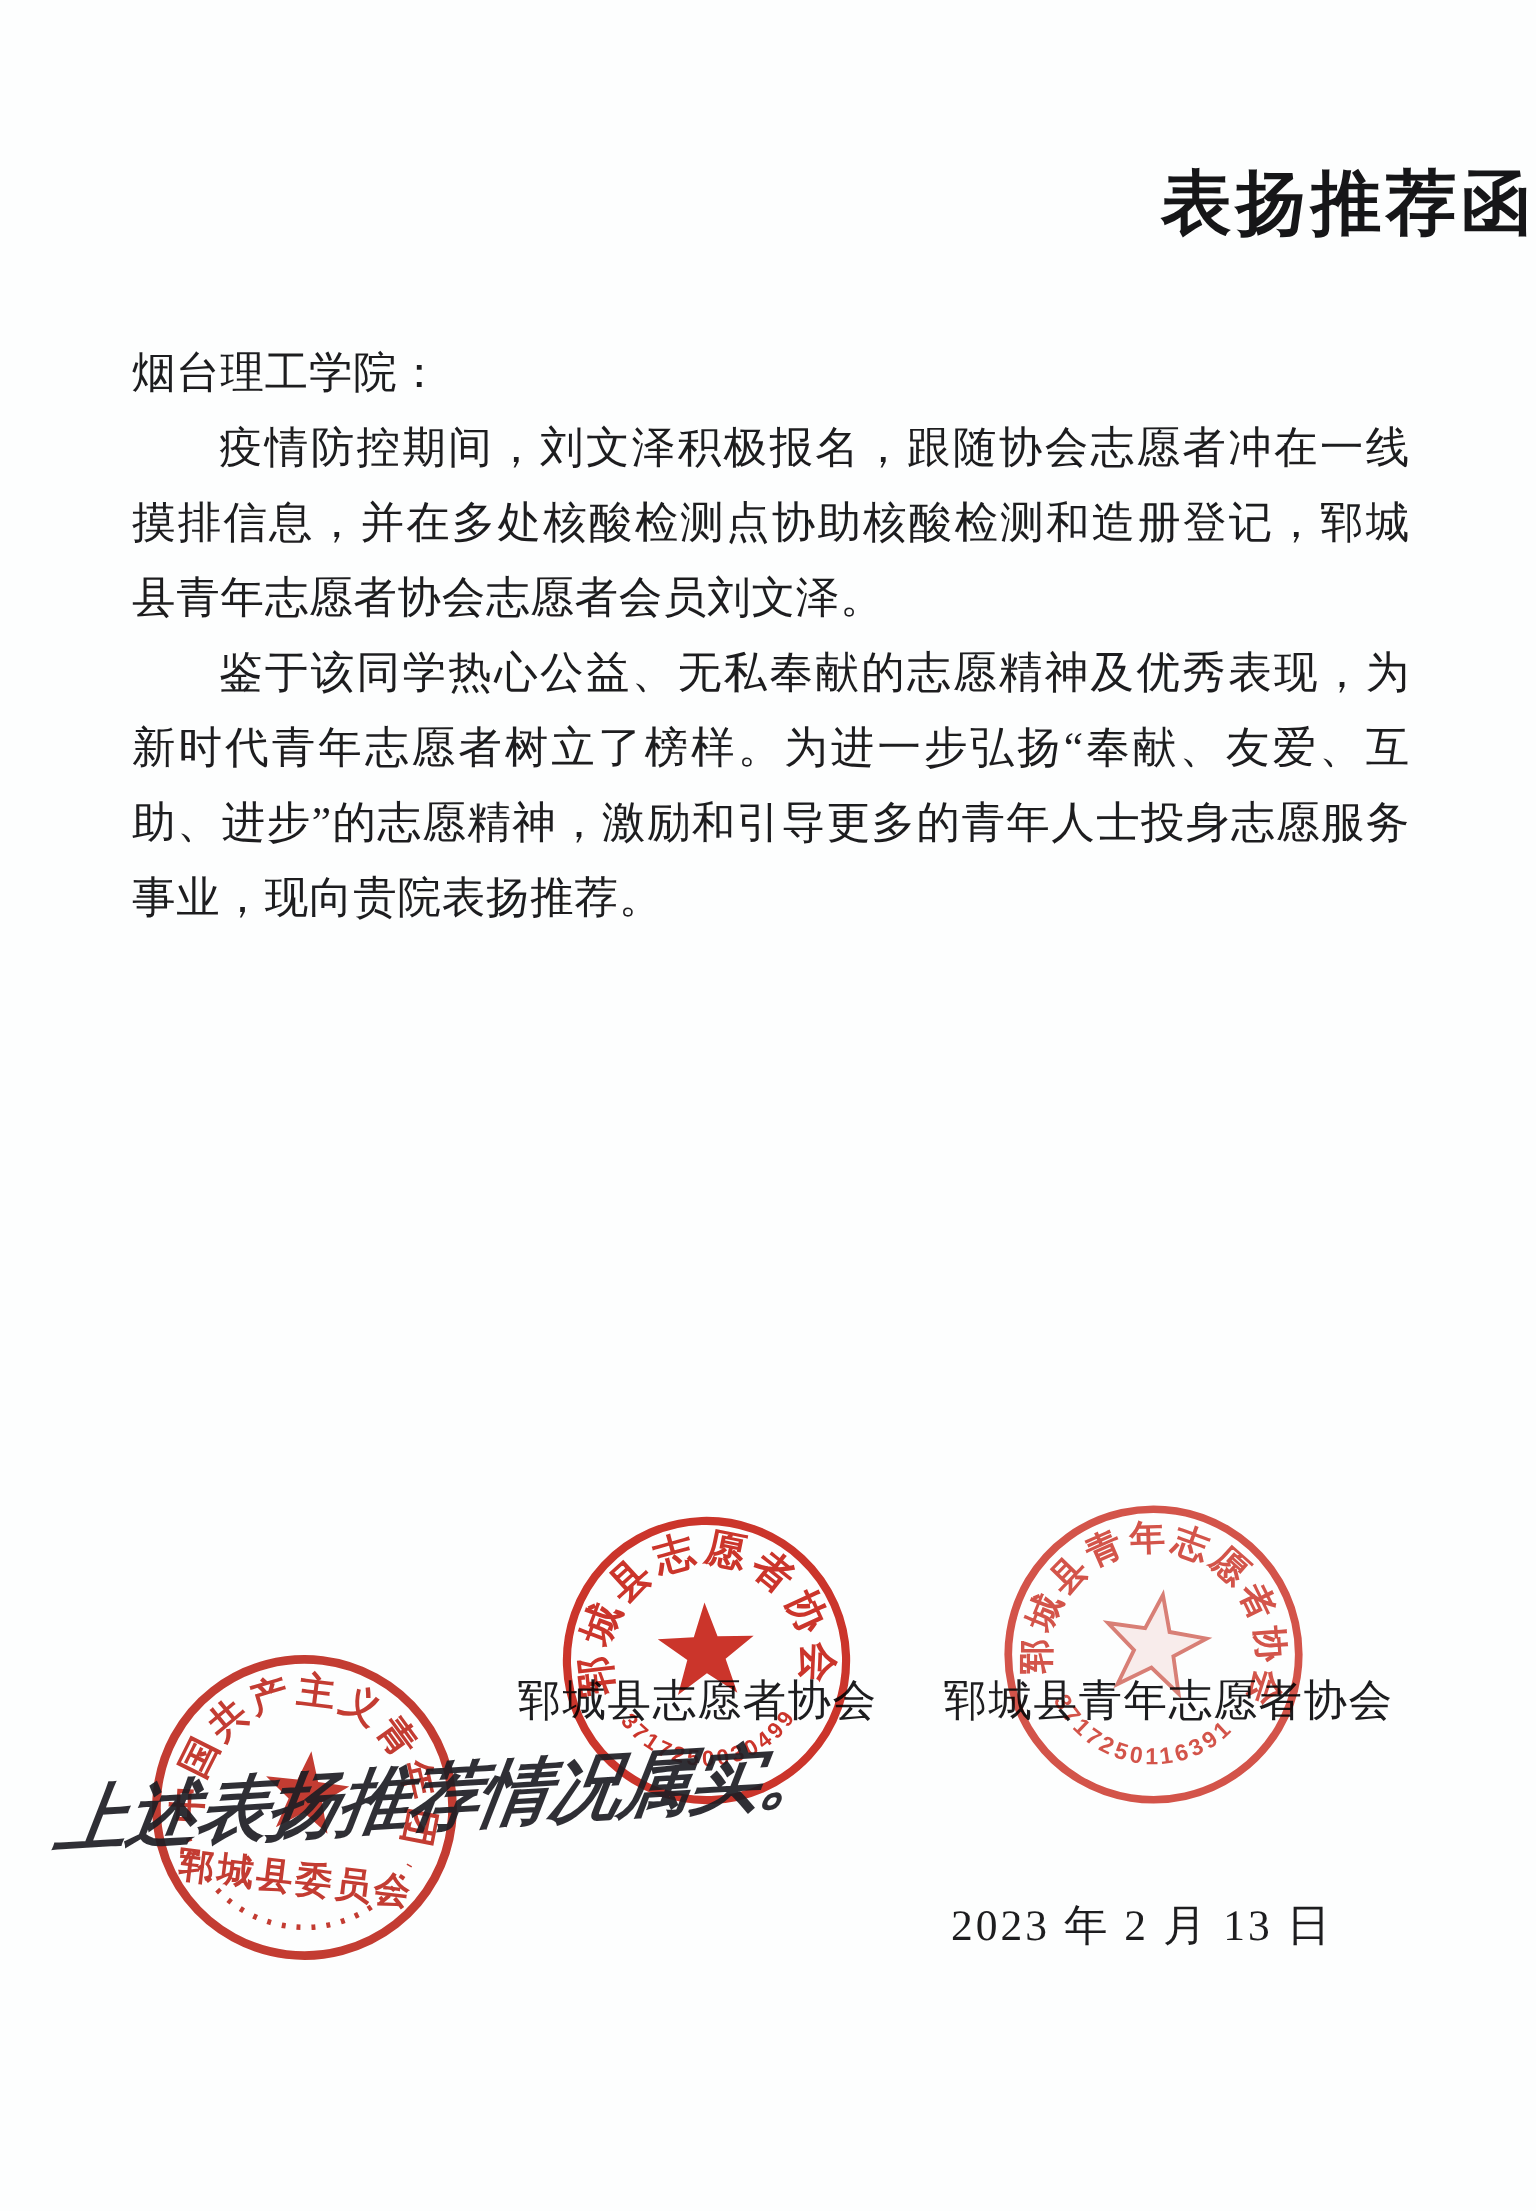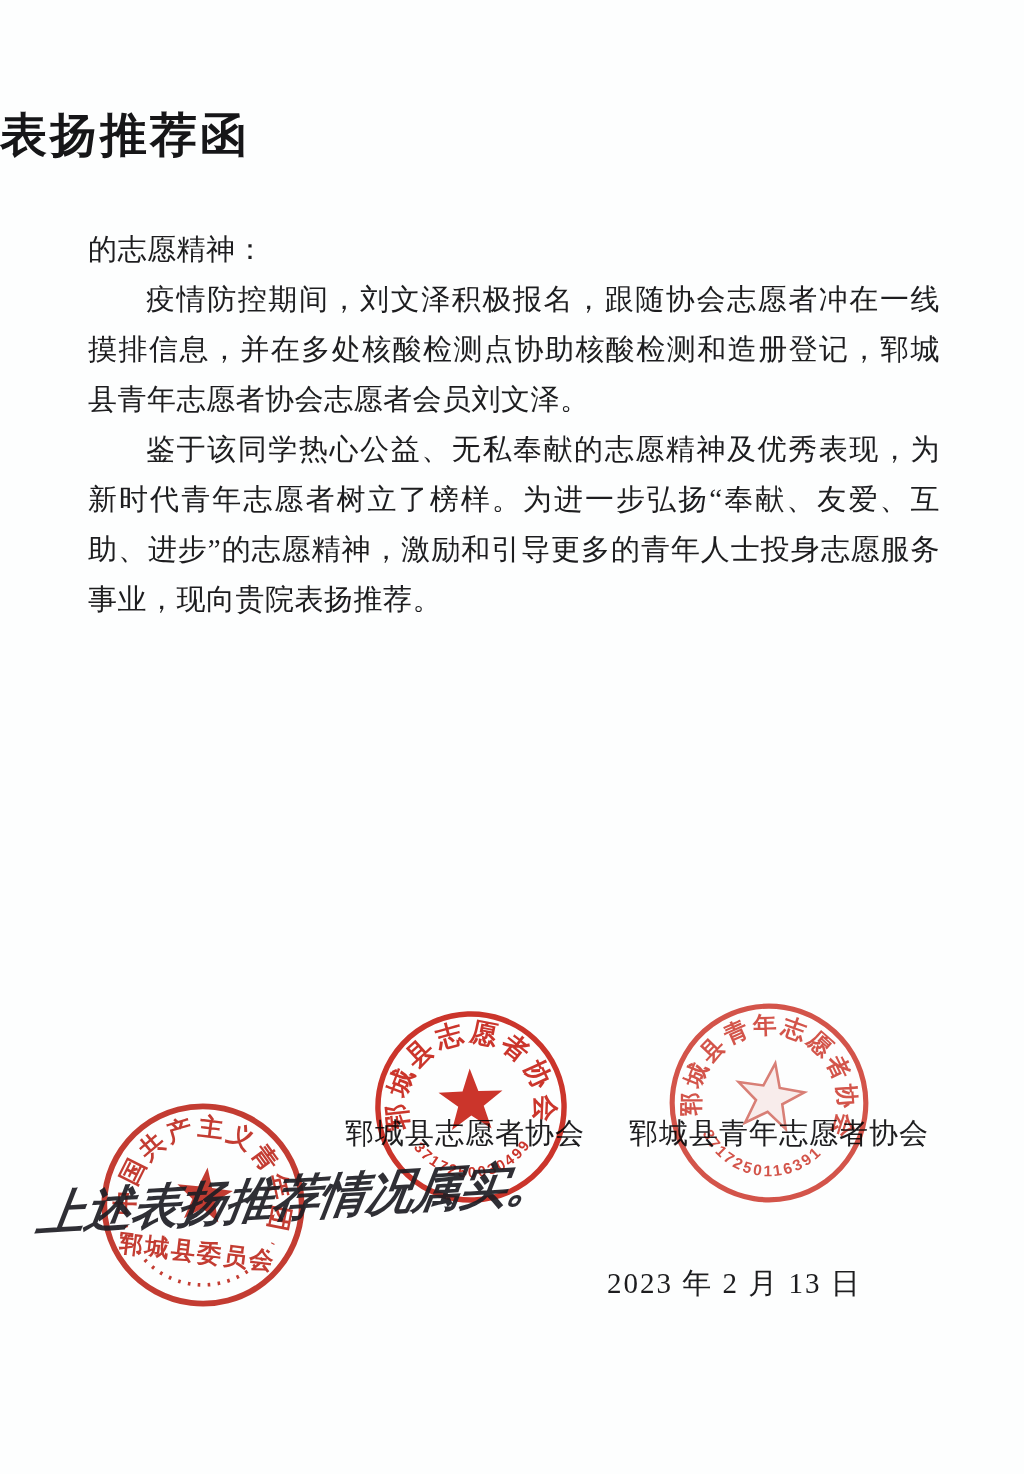--- a/index.html
+++ b/index.html
@@ -6,40 +6,40 @@
   .page{
     position:relative;
     width:1024px;height:1474px;
     background:#fdfefe;
     overflow:hidden;
     font-family:"Liberation Serif","DejaVu Serif",serif;
     color:#1d1d1f;
   }
   .doc-title{
     position:absolute;top:104px;left:0;width:100%;
-    margin:0;text-align:left;
+    margin:0;text-align:right;
     font-size:47px;font-weight:700;letter-spacing:3px;
     color:#161618;
   }
   .doc-body{
     position:absolute;top:224px;left:88px;width:852px;
     font-size:29px;line-height:50px;letter-spacing:0.5px;
     text-align:justify;
   }
   .doc-body p{margin:0;}
   .salutation{text-indent:0;}
   .para{text-indent:2em;}
   .sig-row{
     position:absolute;top:1114px;left:345px;
     display:flex;gap:44px;
     font-size:29px;letter-spacing:1px;color:#1d1d1f;
     z-index:1;
   }
   .doc-date{
-    position:absolute;top:1264px;left:607px;
+    position:absolute;top:1264px;left:634px;
     font-size:29px;letter-spacing:2px;color:#1d1d1f;
     z-index:1;
   }
   .seal{
     position:absolute;
     mix-blend-mode:multiply;
     opacity:0.93;
     z-index:2;
   }
   .seal-volunteer{left:372px;top:1008px;width:198px;height:198px;transform:rotate(-2deg);}
@@ -63,21 +63,21 @@
   }
 </style>
 </head>
 <body>
 
 <div class="page">
 
   <h1 class="doc-title">表扬推荐函</h1>
 
   <div class="doc-body">
-    <p class="salutation">的志愿精神：</p>
+    <p class="salutation">烟台理工学院：</p>
     <p class="para">疫情防控期间，刘文泽积极报名，跟随协会志愿者冲在一线摸排信息，并在多处核酸检测点协助核酸检测和造册登记，郓城县青年志愿者协会志愿者会员刘文泽。</p>
     <p class="para">鉴于该同学热心公益、无私奉献的志愿精神及优秀表现，为新时代青年志愿者树立了榜样。为进一步弘扬“奉献、友爱、互助、进步”的志愿精神，激励和引导更多的青年人士投身志愿服务事业，现向贵院表扬推荐。</p>
   </div>
 
   <div class="sig-row">
     <span>郓城县志愿者协会</span>
     <span>郓城县青年志愿者协会</span>
   </div>
 
   <div class="doc-date">2023 年 2 月 13 日</div>

